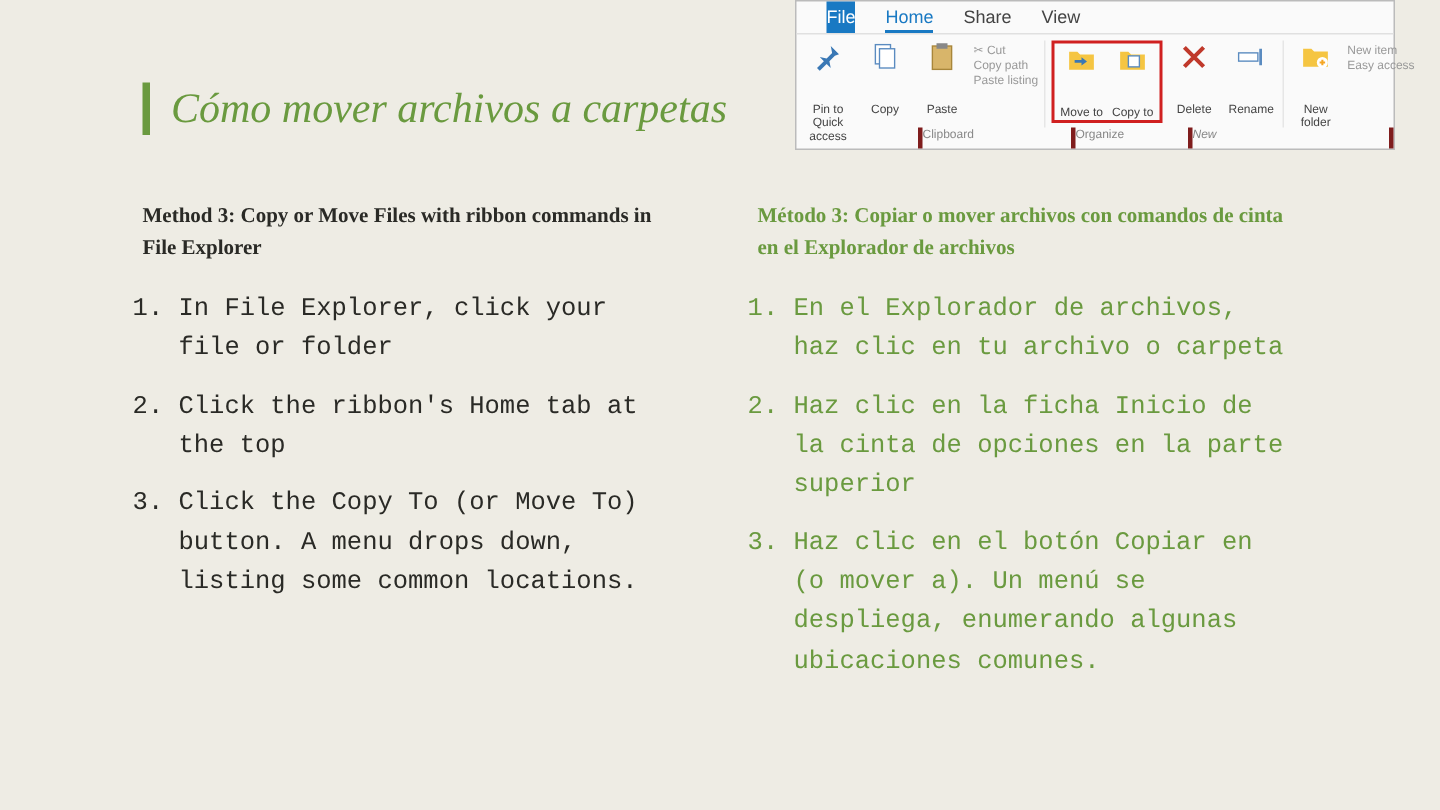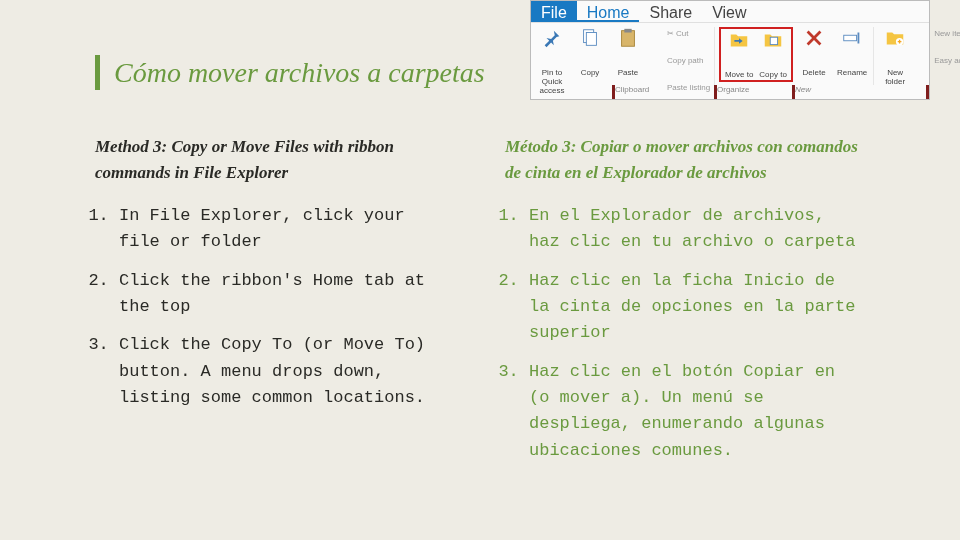--- a/index.html
+++ b/index.html
@@ -45,25 +45,24 @@
   }
   .columns {
     display: flex;
     gap: 50px;
   }
   .col {
     flex: 1;
   }
   .method-title {
     font-weight: bold;
-    font-size: 17px;
+    font-size: 14px;
     line-height: 1.5;
     margin-bottom: 18px;
     font-family: 'Palatino Linotype', Georgia, serif;
-    font-style: italic;
   }
   .col-en .method-title { color: #2a2a26; }
   .col-es .method-title { color: #6a9a3f; }
   ol {
     padding-left: 24px;
     font-size: 17px;
     line-height: 1.55;
     font-family: 'Palatino Linotype', Georgia, serif;
   }
   .col-en ol { color: #2a2a26; }
@@ -83,24 +82,25 @@
     font-size: 9px;
     color: #444;
   }
   .ribbon-tabs {
     height: 22px;
     display: flex;
     align-items: stretch;
     border-bottom: 1px solid #e0e0e0;
   }
   .rtab {
-    padding: 3px 10px;
-    font-size: 16px;
+    padding: 3px 0;
+    font-size: 12px;
     color: #444;
     cursor: default;
+    margin-left: 20px;
   }
   .rtab-file {
     background: #1979c3;
     color: #fff;
   }
   .rtab-active {
     border-bottom: 2px solid #1979c3;
     color: #1979c3;
   }
   .ribbon-body {
@@ -126,26 +126,25 @@
     text-align: center;
   }
   .ricon {
     width: 22px;
     height: 22px;
     margin-bottom: 1px;
   }
   .rstack {
     display: flex;
     flex-direction: column;
-    gap: 18px;
+    gap: 1px;
     font-size: 8px;
     justify-content: flex-start;
     padding-top: 2px;
     color: #999;
-    margin-left: 18px;
   }
   .rstack div { white-space: nowrap; }
   .redbox {
     border: 2px solid #d02020;
     padding: 0 1px;
     display: flex;
   }
   .group-labels {
     display: flex;
     height: 14px;

